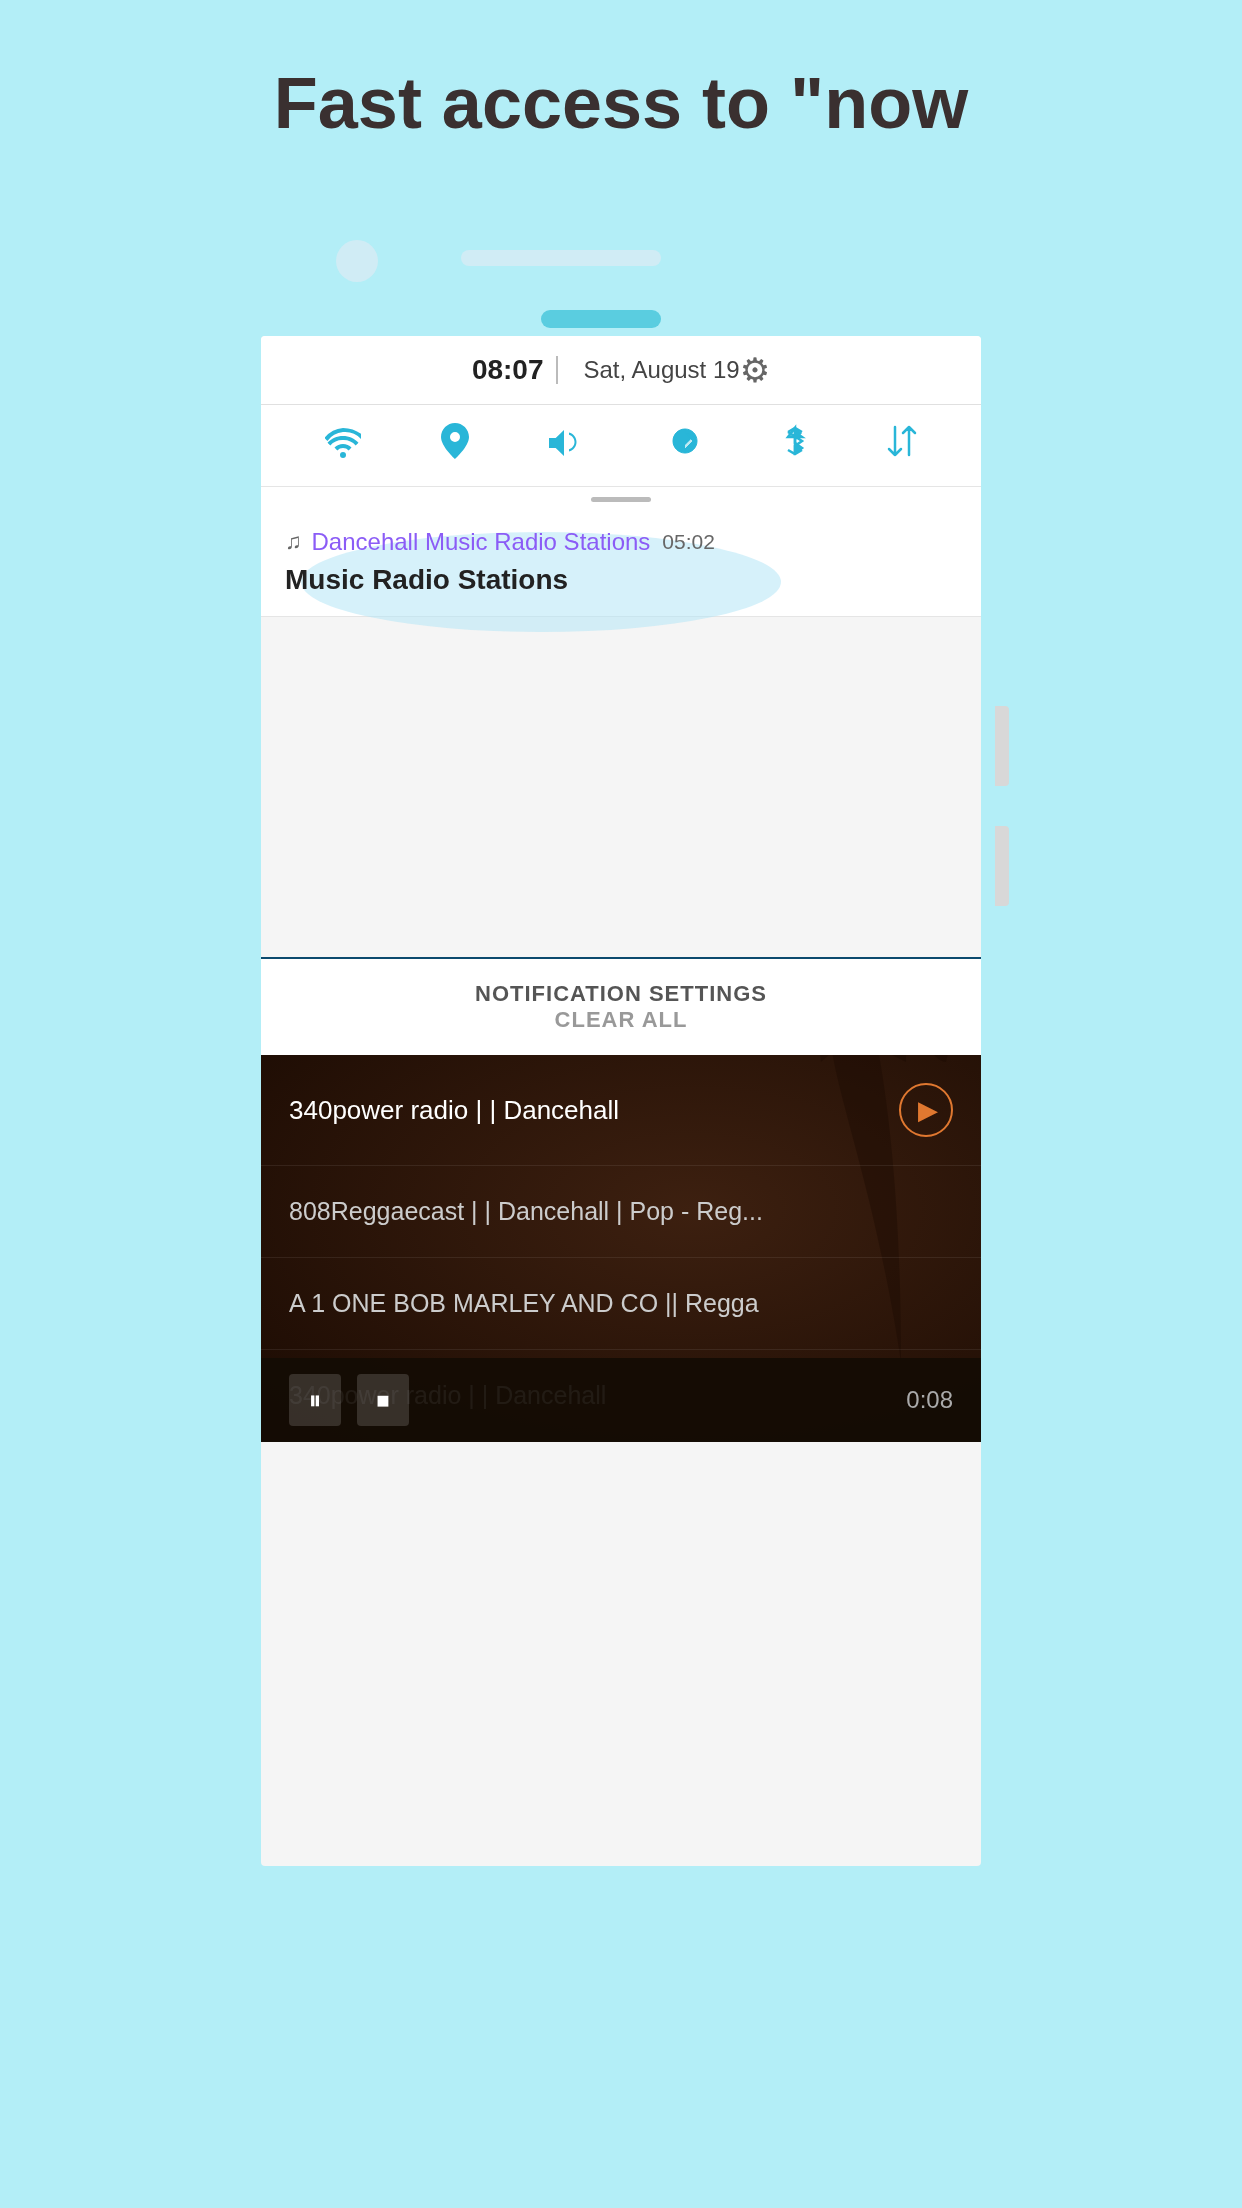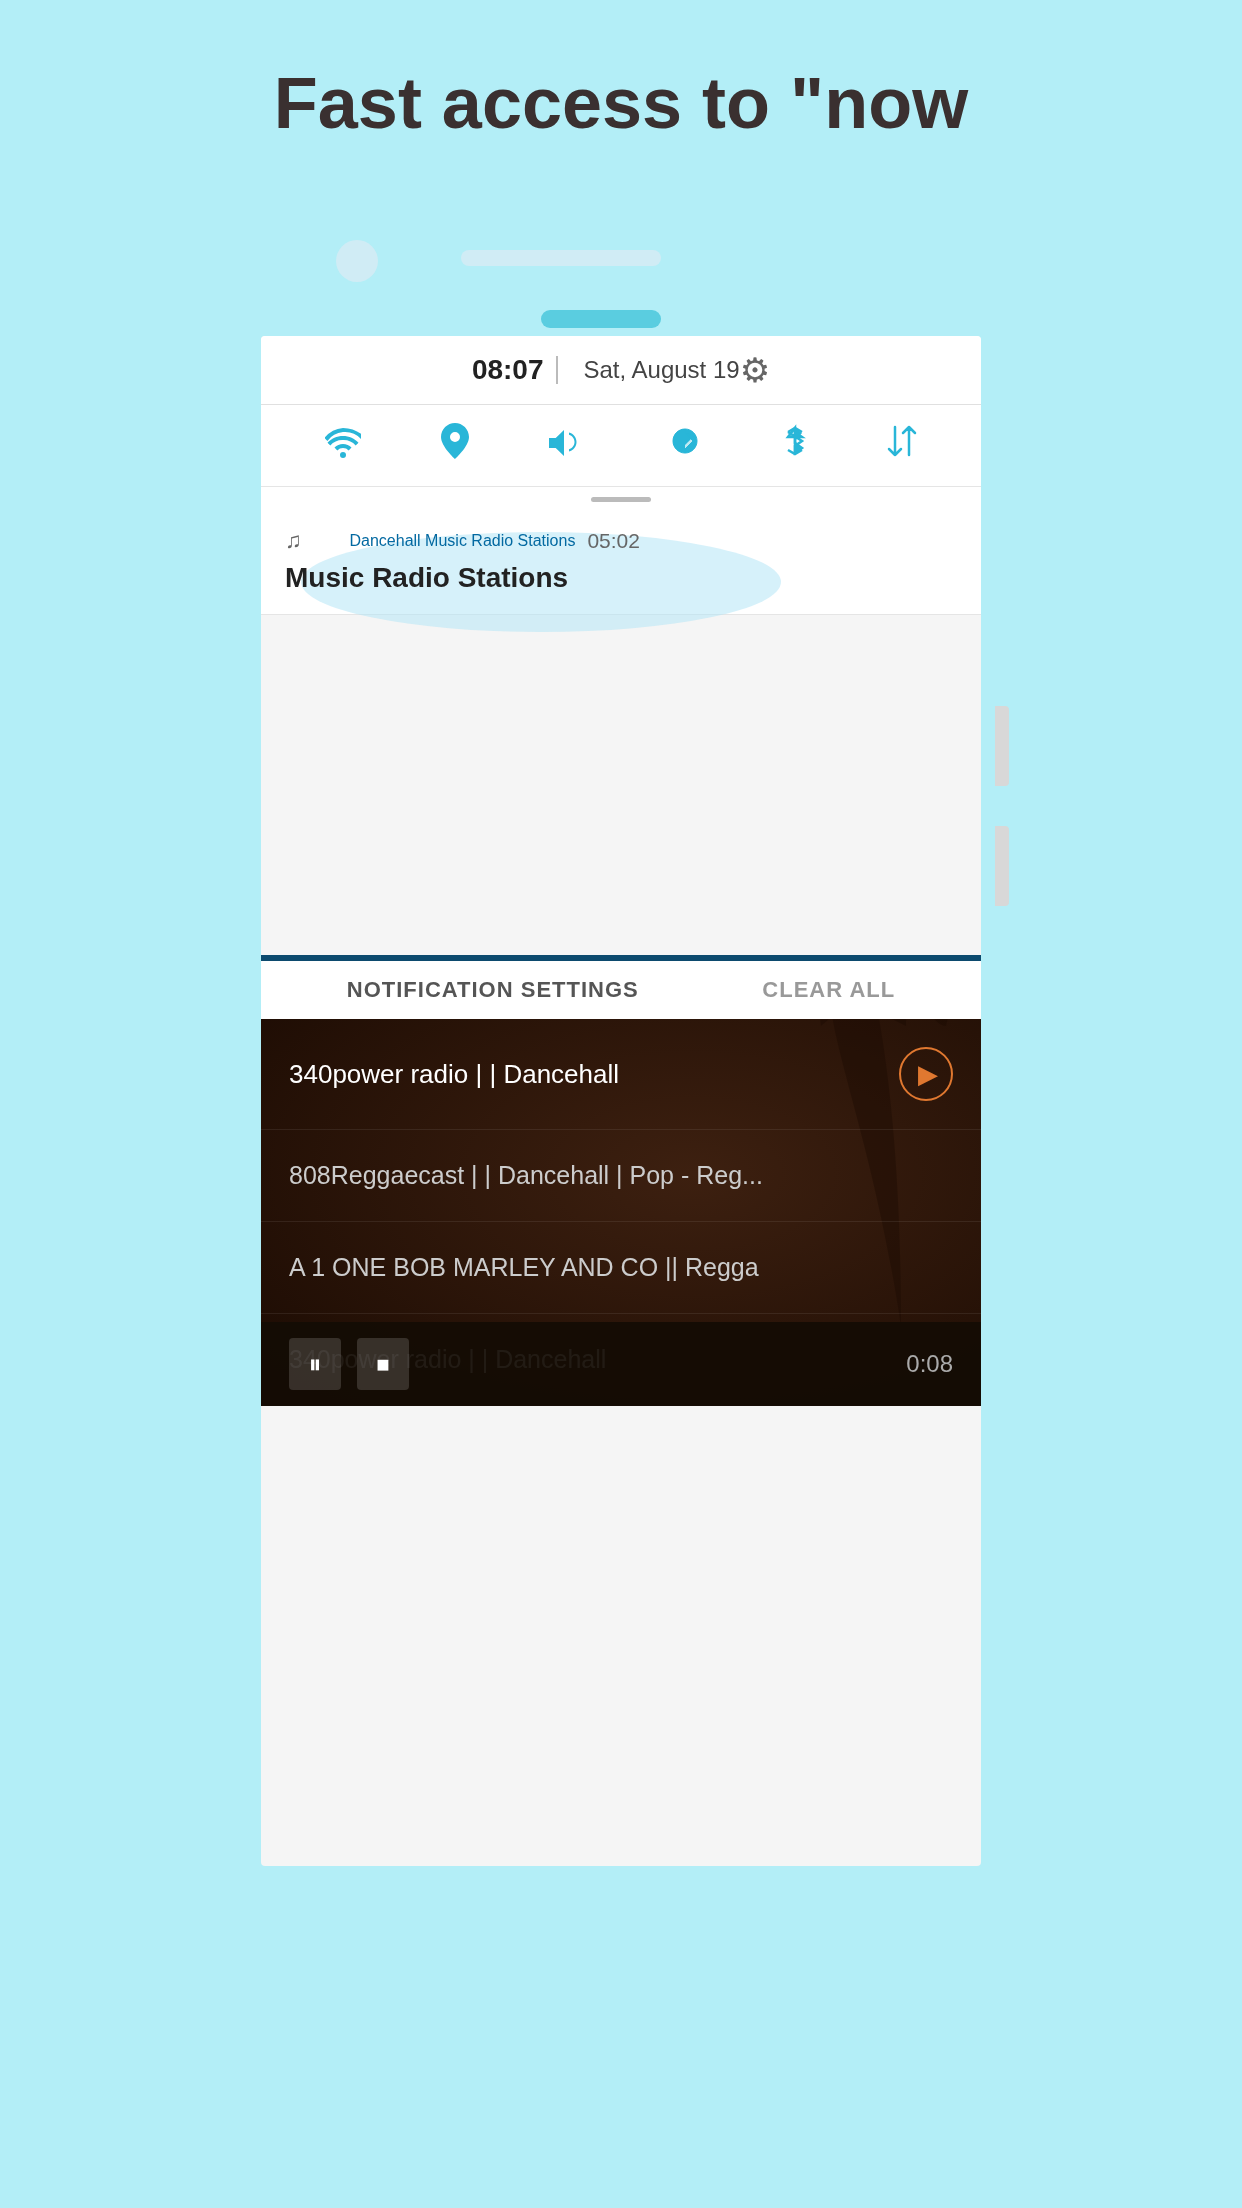--- a/index.html
+++ b/index.html
@@ -187,23 +187,22 @@
       margin-bottom: 8px;
     }
 
     .notif-app-icon {
       font-size: 22px;
       color: #666;
       margin-right: 10px;
     }
 
     .notif-app-name {
-      font-size: 16px;
-      color: #0369a1;
-      margin-left: 38px;
+      font-size: 24px;
+      color: #8b5cf6;
     }
 
     .notif-time {
       font-size: 21px;
       color: #666;
       margin-left: 12px;
     }
 
     .notif-title {
       font-size: 28px;
@@ -238,23 +237,24 @@
     .notif-empty {
       background: #f5f5f5;
       height: 340px;
     }
 
     
     .notif-footer {
       display: flex;
       align-items: center;
       justify-content: space-around;
-      padding: 16px 24px;
+      padding: 22px 24px;
       background: white;
-      border-top: 6px solid #0c4a6e;
+      border-top: 2px solid #0c4a6e;
+      flex-direction: column;
     }
 
     .notif-footer-btn {
       font-size: 22px;
       font-weight: 700;
       color: #555;
       letter-spacing: 1px;
       text-transform: uppercase;
     }
 

